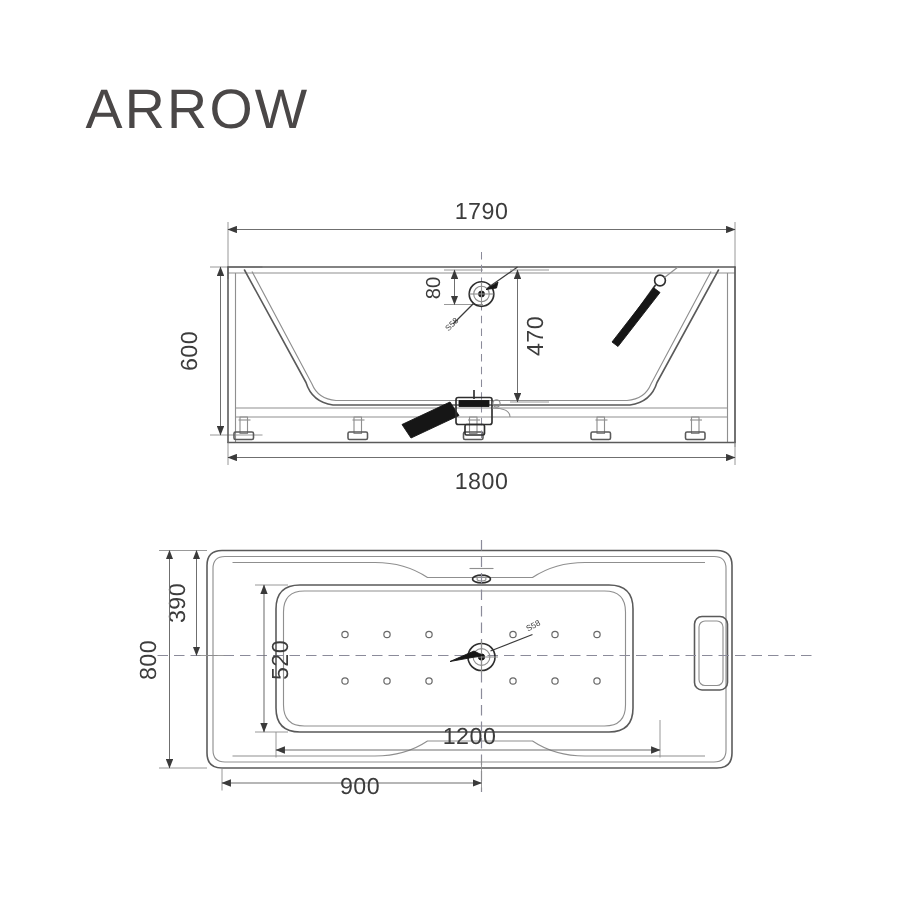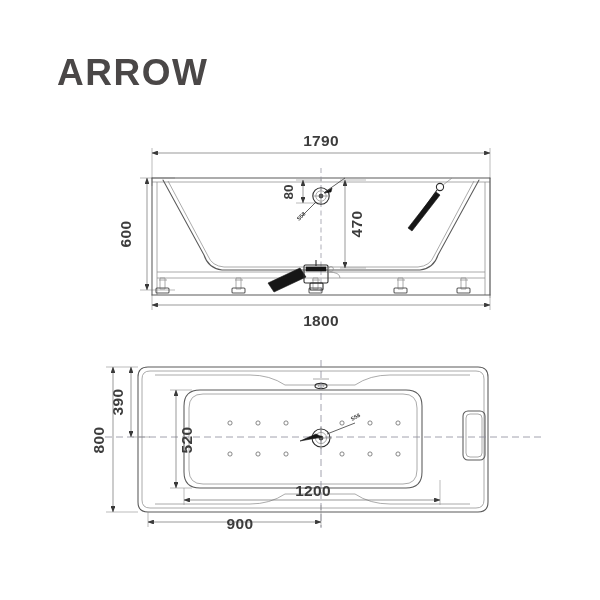--- a/index.html
+++ b/index.html
@@ -13,21 +13,20 @@
     position: relative;
     font-family: "Liberation Sans", sans-serif;
     overflow: hidden;
   }
   #drawing-root {
     position: absolute;
     left: 0;
     top: 0;
     width: 600px;
     height: 600px;
-    font-weight: bold;
   }
   svg {
     display: block;
   }
   .title-text {
     font-family: "Liberation Sans", sans-serif;
     font-size: 37px;
     fill: #4a4747;
     letter-spacing: 1.5px;
   }

